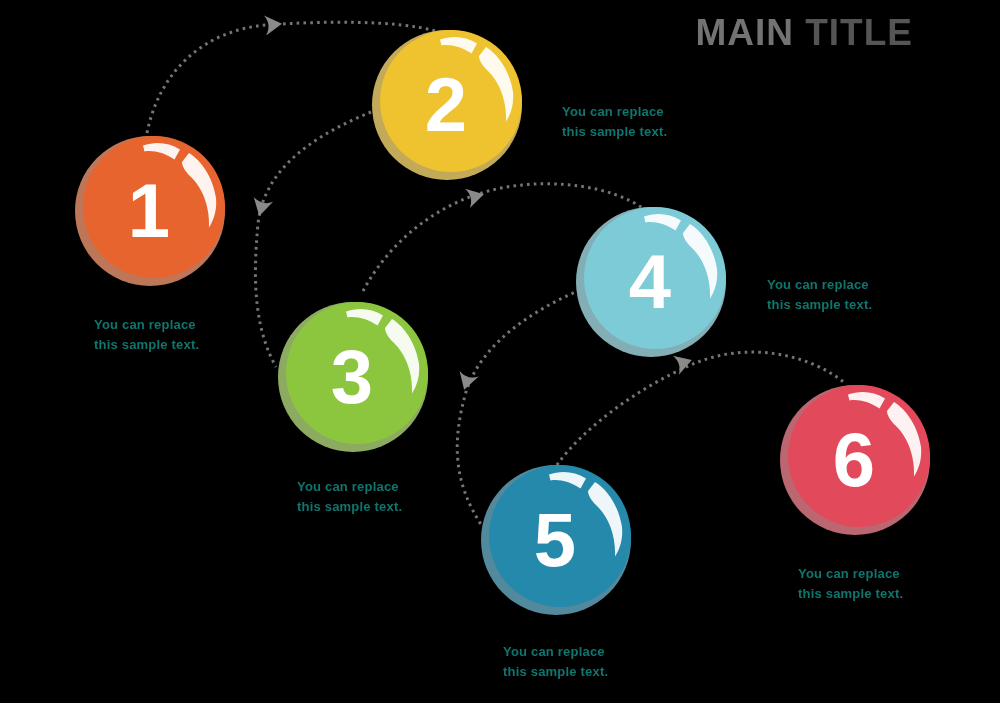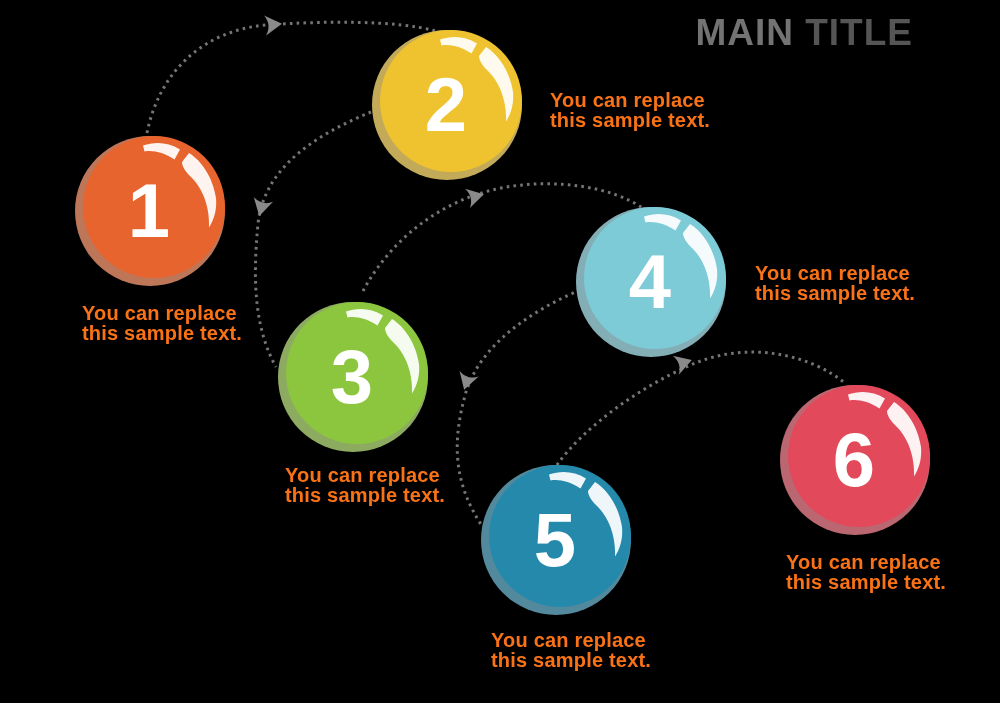--- a/index.html
+++ b/index.html
@@ -30,21 +30,21 @@
     transform:translate(-5px,4px);
   }
   .s1{left:75px;top:136px;}
   .s2{left:372px;top:30px;}
   .s3{left:278px;top:302px;}
   .s4{left:576px;top:207px;}
   .s5{left:481px;top:465px;}
   .s6{left:780px;top:385px;}
   
   .caption{
-    position:absolute;margin:0;color:#f97316;font-size:20px;font-weight:700;
+    position:absolute;margin:12px;color:#0f766e;font-size:13px;font-weight:700;
     line-height:20px;letter-spacing:.2px;white-space:nowrap;
   }
   .c1{left:82px;top:303px;}
   .c2{left:550px;top:90px;}
   .c3{left:285px;top:465px;}
   .c4{left:755px;top:263px;}
   .c5{left:491px;top:630px;}
   .c6{left:786px;top:552px;}
 </style>
 </head>

